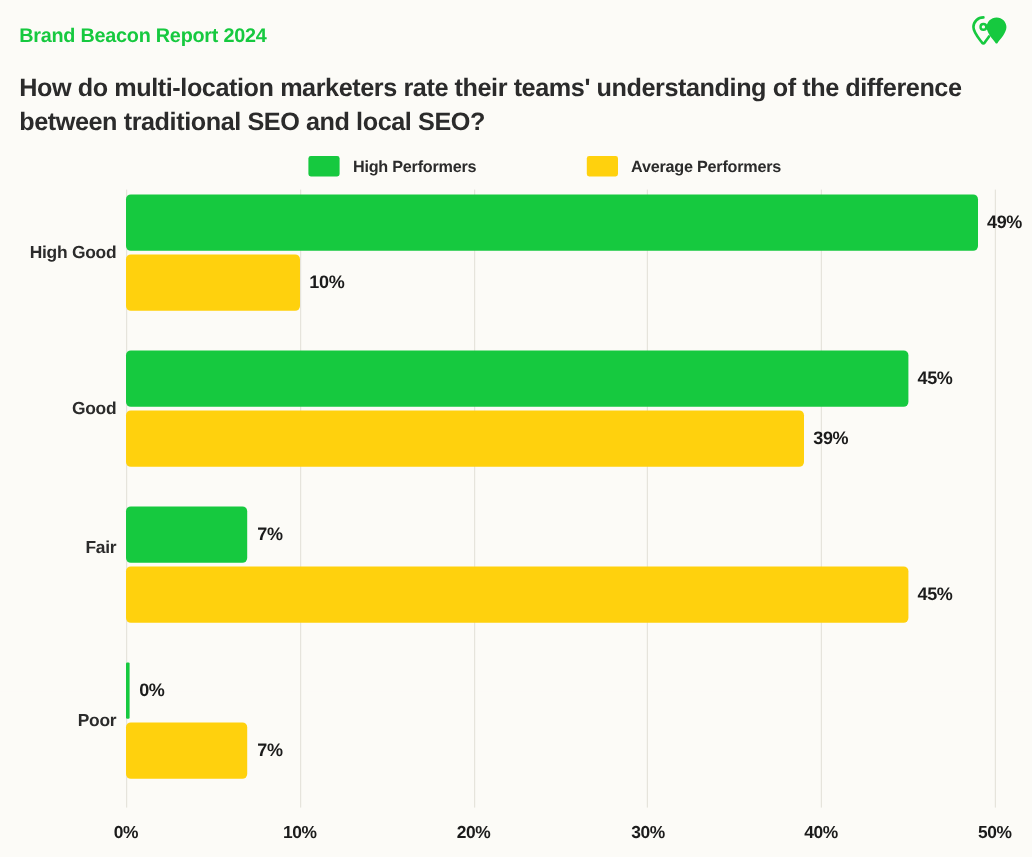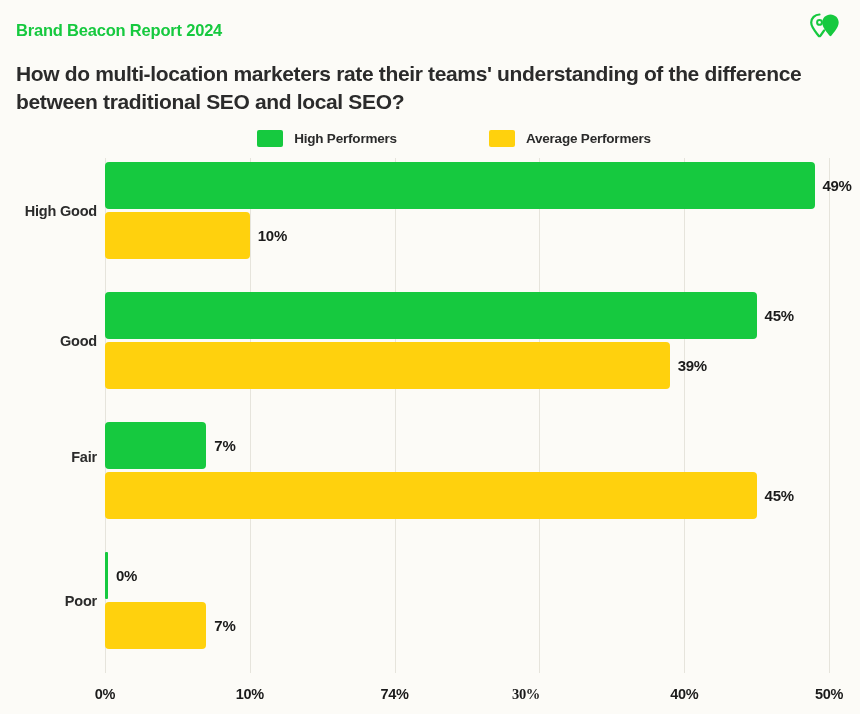--- a/index.html
+++ b/index.html
@@ -243,20 +243,20 @@
         <div class="bar yellow" style="left: 0px; top: 314px; width: 651.6px;"></div>
         <div class="bar-value" style="left: 659.6px; top: 314px;">45%</div>
         <div class="bar green" style="left: 0px; top: 394px; width: 3px; border-radius: 1px;"></div>
         <div class="bar-value" style="left: 11px; top: 394px;">0%</div>
         <div class="bar yellow" style="left: 0px; top: 444px; width: 101.36px;"></div>
         <div class="bar-value" style="left: 109.36px; top: 444px;">7%</div>
       </div>
     <div class="x-axis" id="x-axis">
         <div class="x-tick" style="left: 0px;">0%</div>
         <div class="x-tick" style="left: 144.8px;">10%</div>
-        <div class="x-tick" style="left: 289.6px;">74%</div>
-        <div class="x-tick" style="left: 421px; font-family: Liberation Serif, serif;">30%</div>
+        <div class="x-tick" style="left: 289.6px;">20%</div>
+        <div class="x-tick" style="left: 435px;">30%</div>
         <div class="x-tick" style="left: 579.2px;">40%</div>
         <div class="x-tick" style="left: 724px;">50%</div>
       </div>
   </div>
 
 </div>
 
 </body></html>

